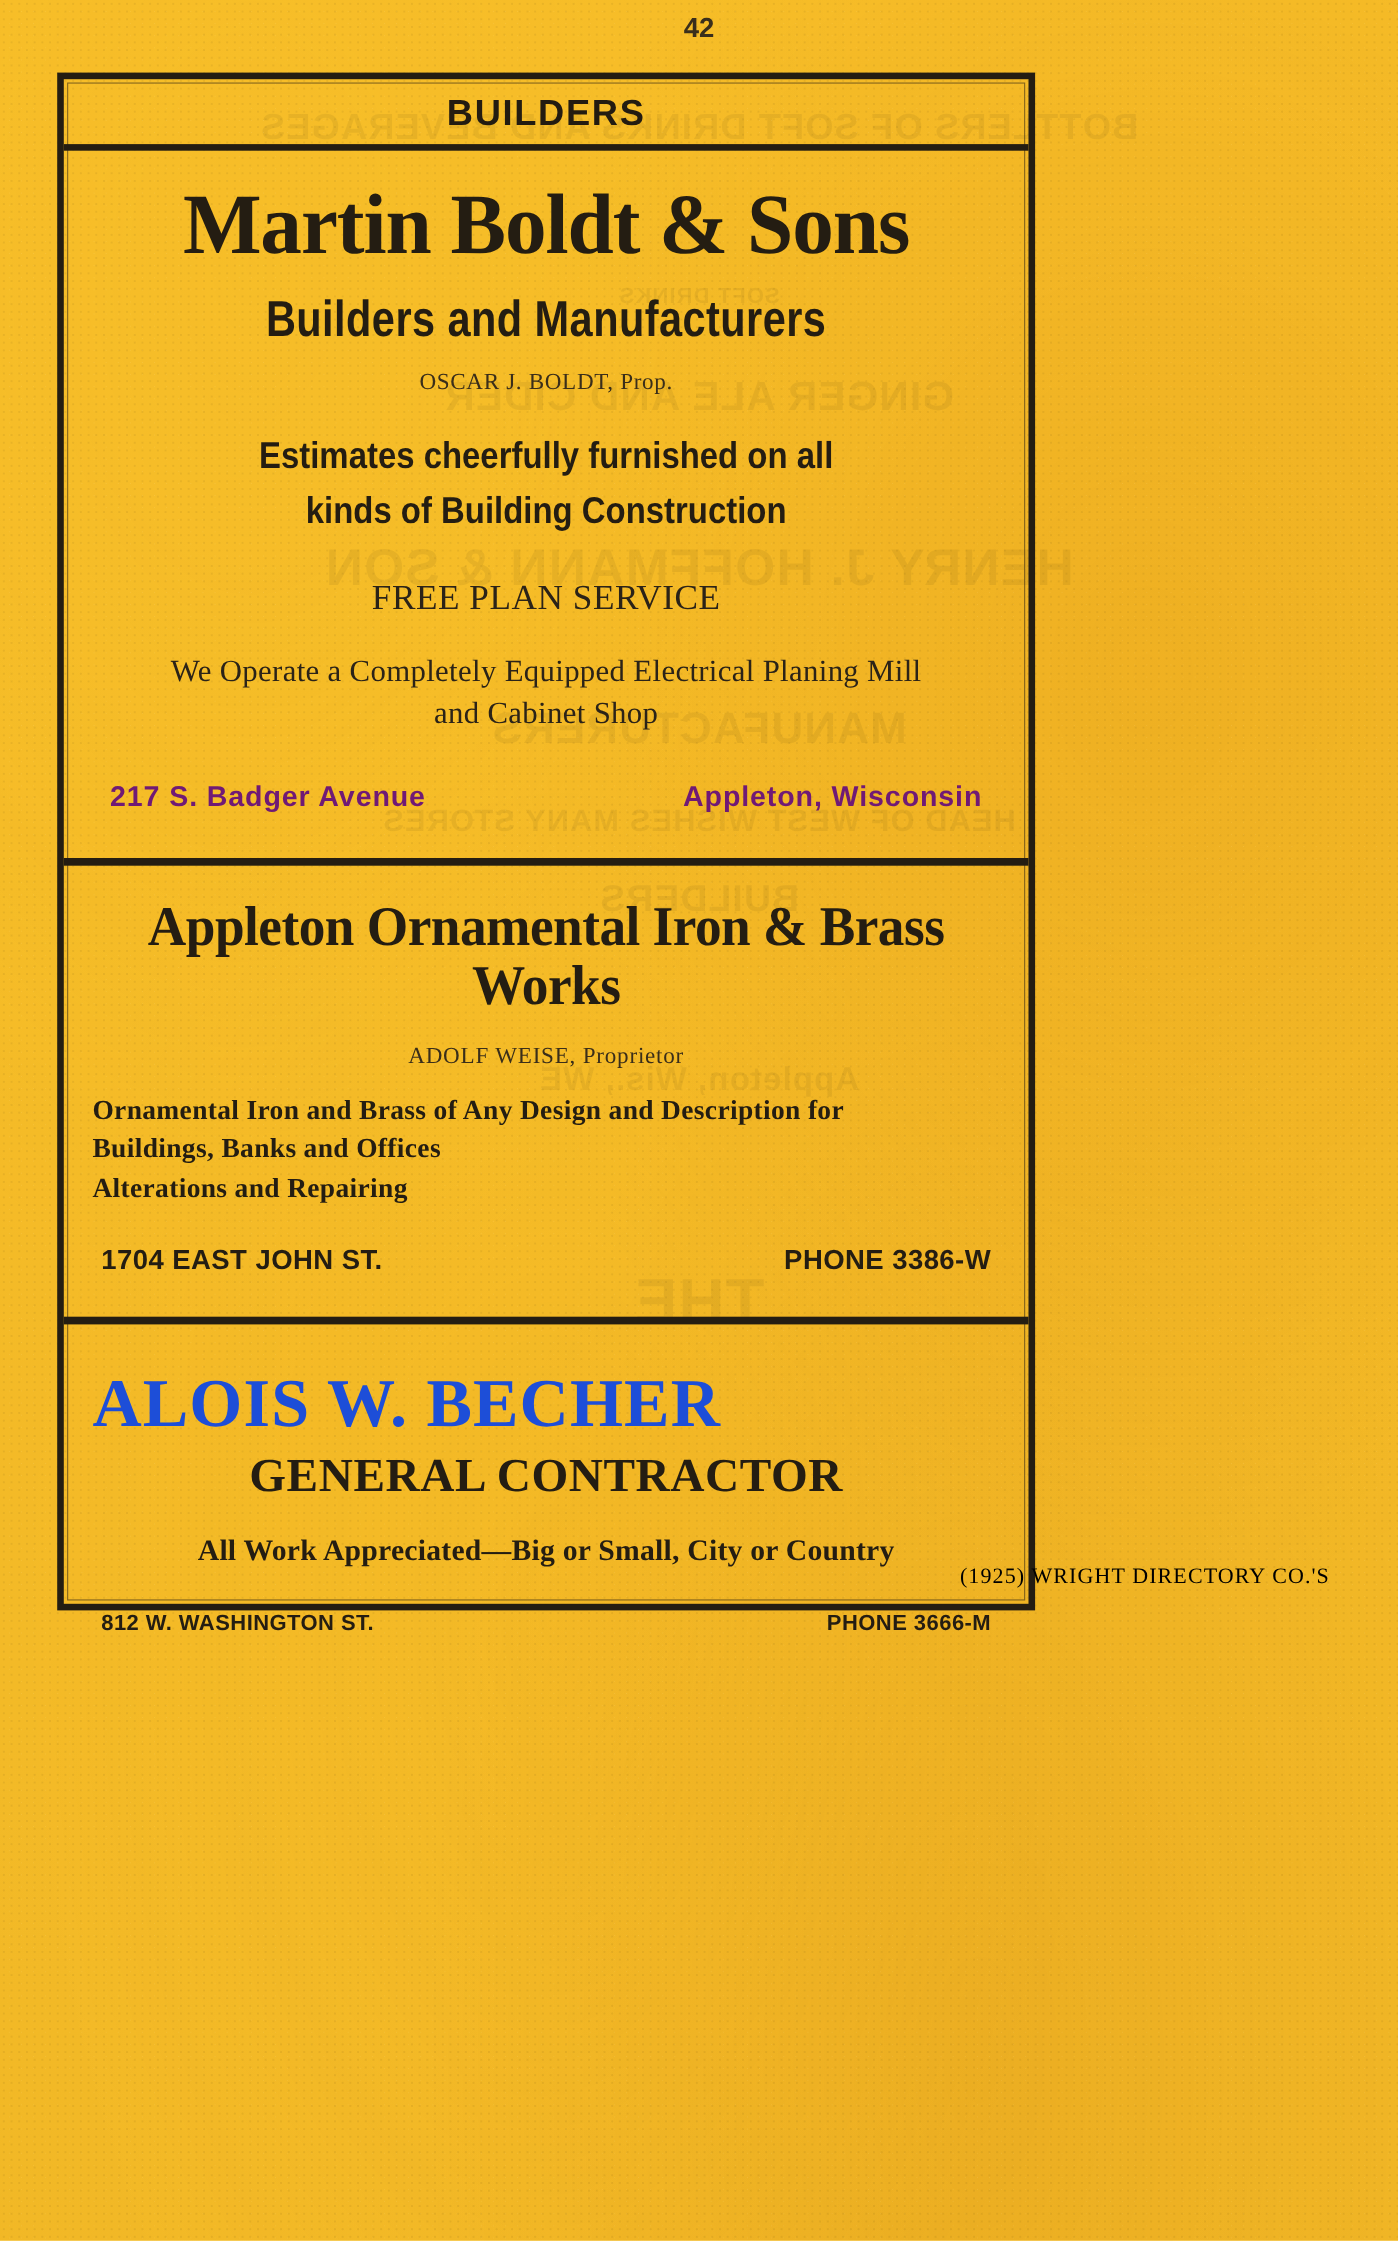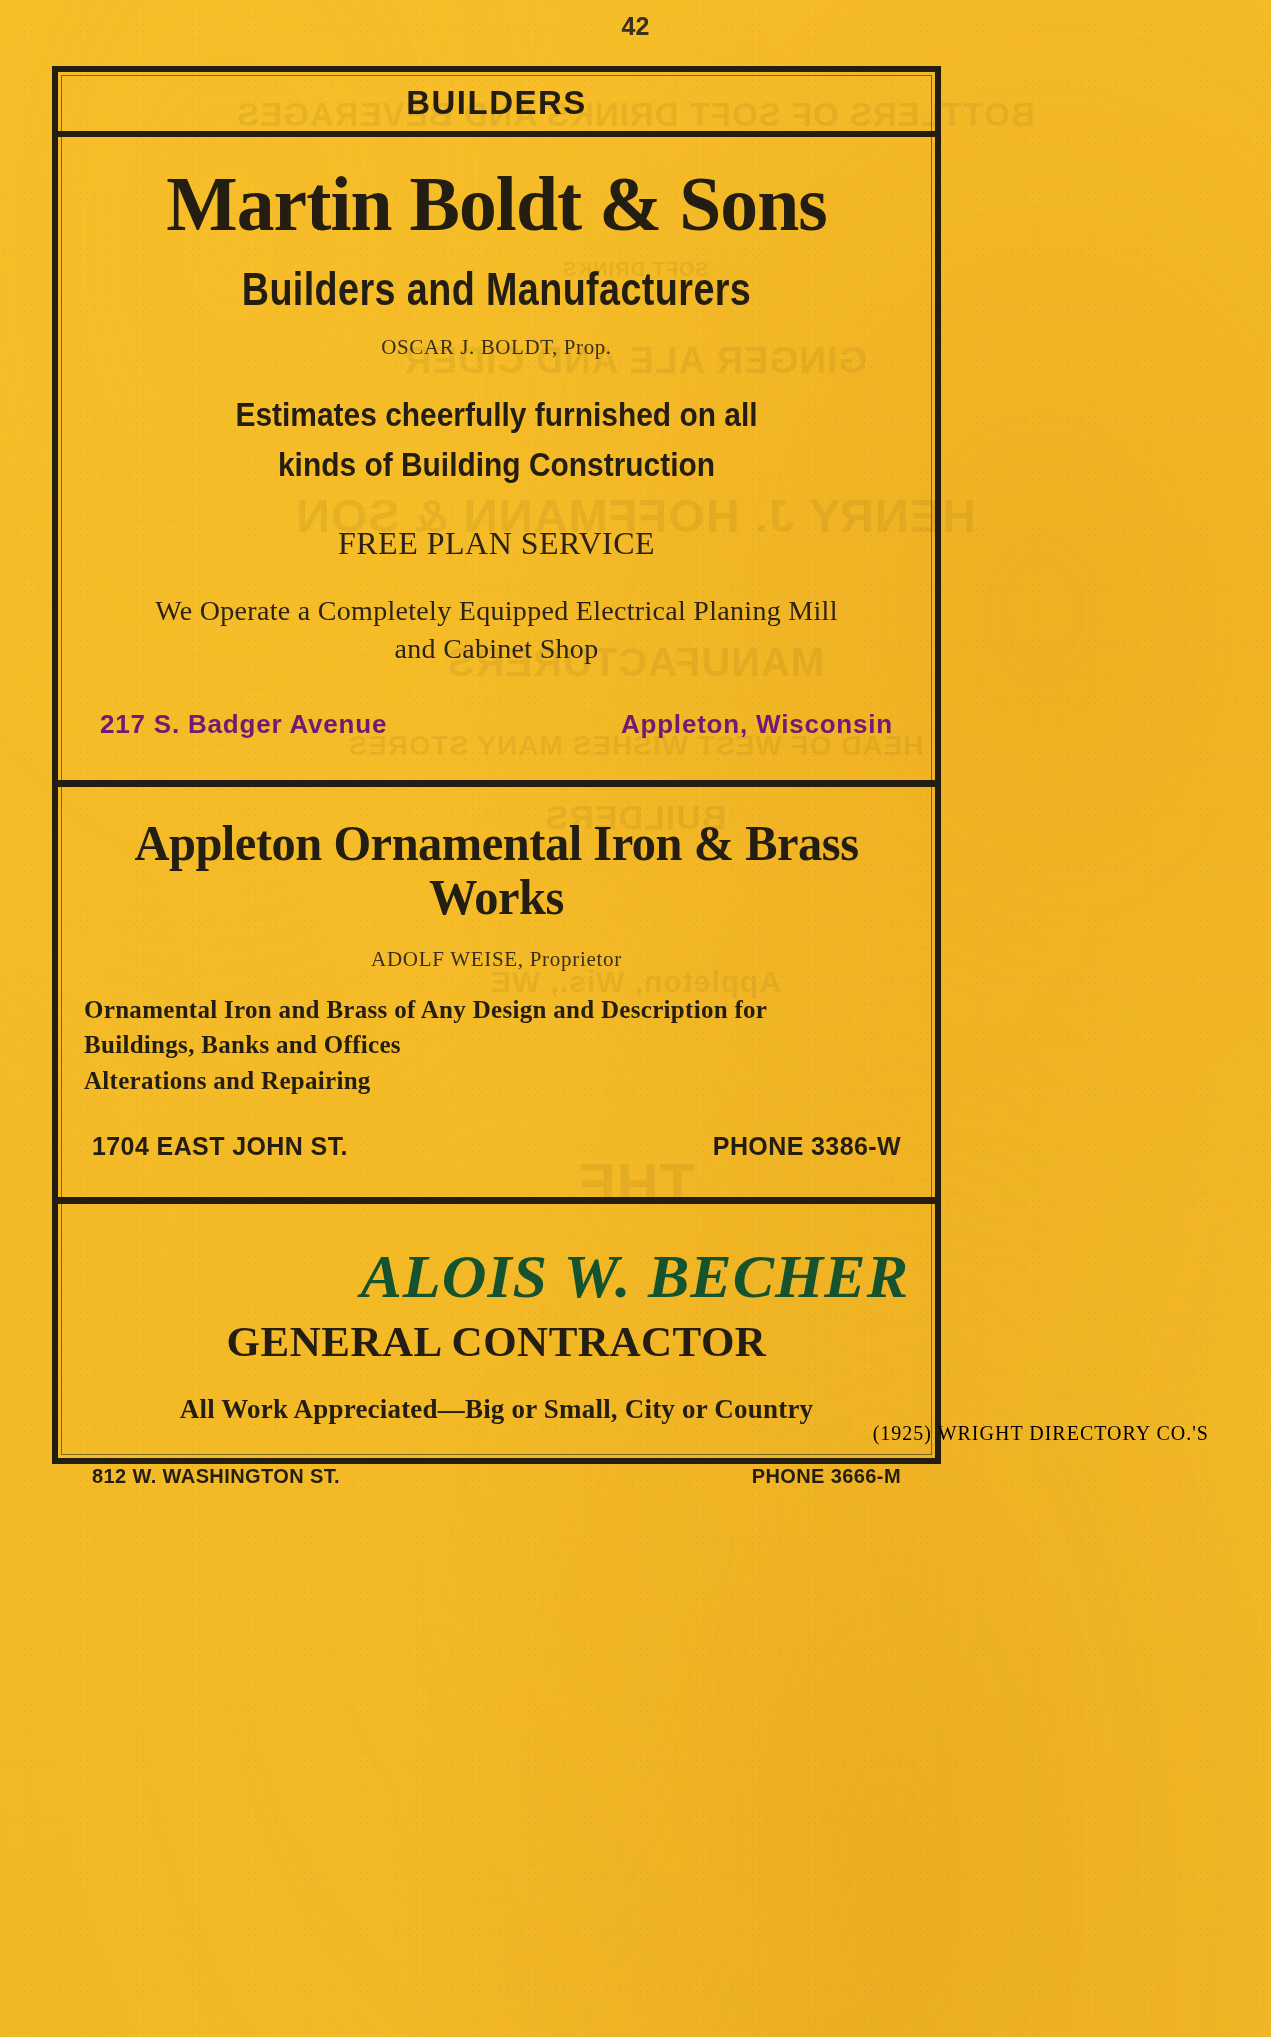--- a/index.html
+++ b/index.html
@@ -232,29 +232,28 @@
   .addr-row-2 .phone {
     font-family: "Liberation Sans", serif;
     font-weight: bold;
     font-size: 25px;
     letter-spacing: 0.4px;
     color: #241d12;
   }
 
   
   .biz-name-3 {
-    text-align: right;
+    text-align: left;
     font-family: "Liberation Serif", serif;
     font-weight: bold;
     font-size: 62px;
     letter-spacing: 1px;
     line-height: 1.05;
-    color: #14532d;
+    color: #1d4ed8;
     margin: 40px 0 0;
-    font-style: italic;
   }
   .biz-sub-3 {
     text-align: center;
     font-family: "Liberation Serif", serif;
     font-weight: bold;
     font-size: 43px;
     letter-spacing: 0.5px;
     line-height: 1.05;
     color: #241d12;
     margin: 10px 0 0;

